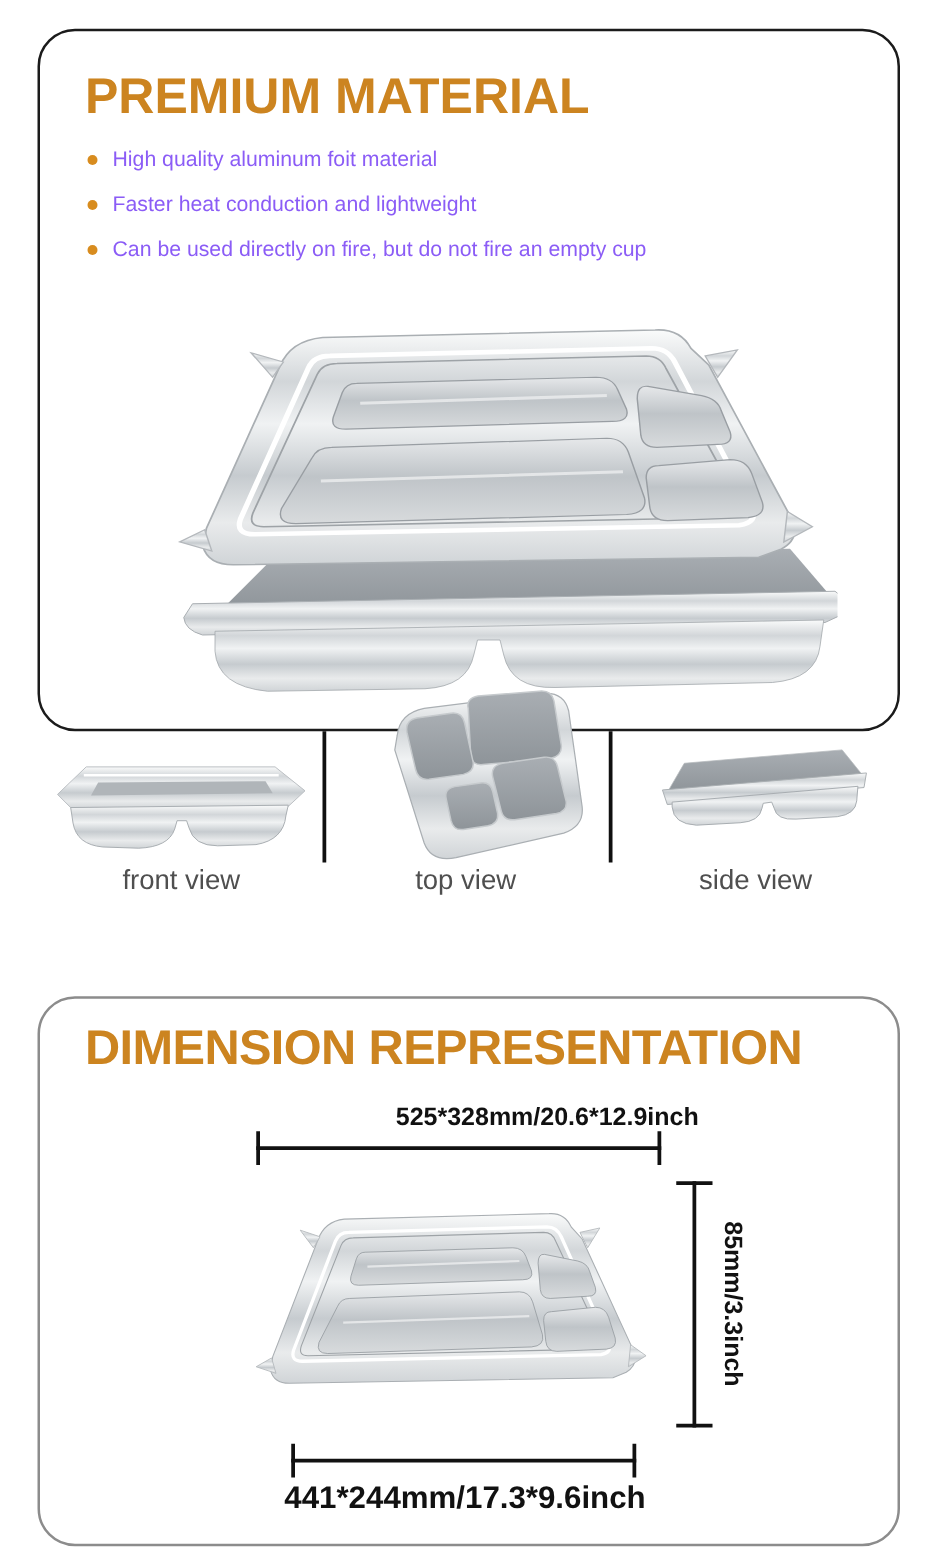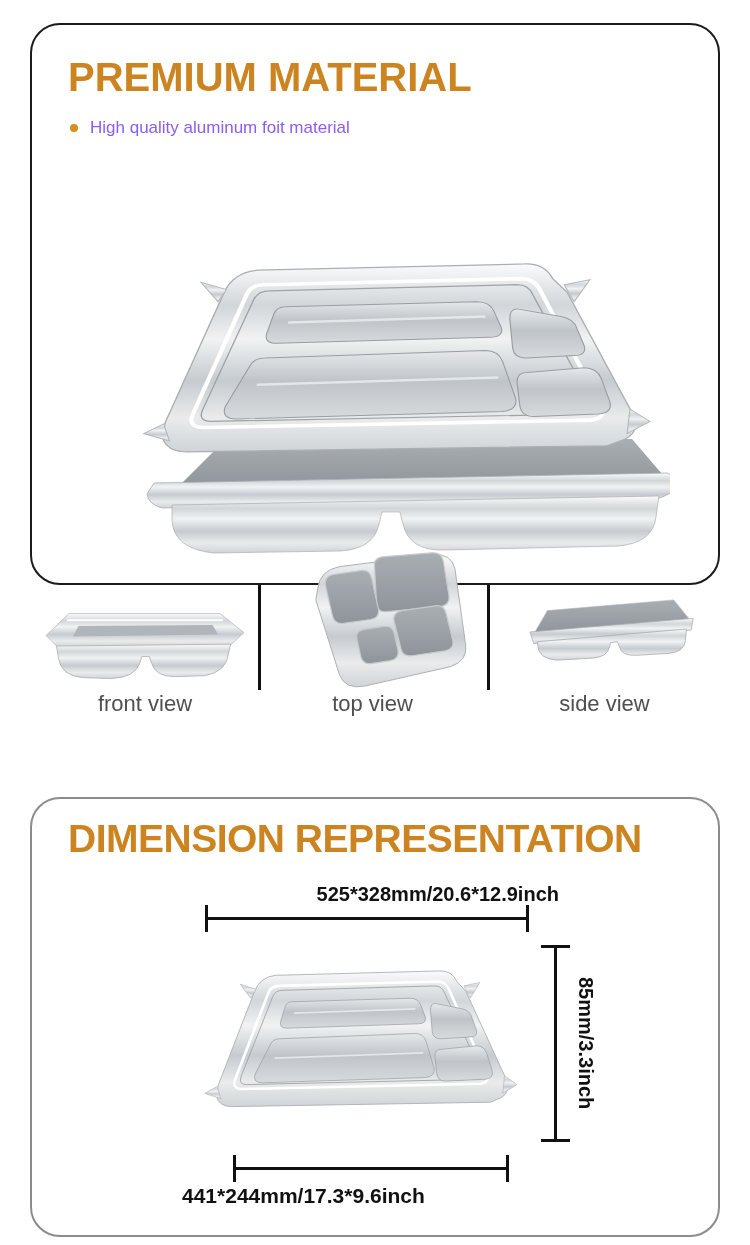--- a/index.html
+++ b/index.html
@@ -35,21 +35,21 @@
   #side-img{left:496px;top:568px;}
   .view-label{
     position:absolute;top:666px;font-size:22px;color:#4f4f4f;text-align:center;white-space:nowrap;
   }
   #front-label{left:0;width:226px;}
   #top-label{left:226px;width:229px;}
   #side-label{left:455px;width:235px;}
 
   .dim-label{position:absolute;font-size:20px;font-weight:700;color:#111;white-space:nowrap;}
   #dim-top-label{left:143px;top:84px;width:384px;text-align:right;}
-  #dim-bottom-label{left:150px;top:385px;width:380px;font-size:21px;}
+  #dim-bottom-label{left:150px;top:385px;width:380px;text-align:center;font-size:25px;}
 
   .h-line{position:absolute;height:3px;background:#111;}
   #dim-top-line{left:173px;top:118px;width:324px;}
   #dim-bottom-line{left:201px;top:368px;width:276px;}
   .h-line .tick{position:absolute;top:-12px;width:3px;height:27px;background:#111;}
   .tick-left{left:0;}
   .tick-right{right:0;}
 
   #dim-v-line{position:absolute;left:522px;top:146px;width:3px;height:197px;background:#111;}
   #dim-v-line .vtick{position:absolute;left:-13px;width:29px;height:3px;background:#111;}
@@ -104,20 +104,28 @@
 </svg>
 
 <section class="card" id="card1">
   <h1 class="section-title">PREMIUM MATERIAL</h1>
 
   <ul class="bullets">
     <li>
       <span class="dot"></span>
       <span>High quality aluminum foit material</span>
     </li>
+    <li>
+      <span class="dot"></span>
+      <span>Faster heat conduction and lightweight</span>
+    </li>
+    <li>
+      <span class="dot"></span>
+      <span>Can be used directly on fire, but do not fire an empty cup</span>
+    </li>
   </ul>
 
   <svg class="main-image" width="550" height="316" viewBox="0 0 550 316">
     <path d="M100,196 L512,190 L548,232 L56,240 Z" fill="url(#g-lid)"></path>
     <path d="M34,234 L548,224 Q560,231 553,243 L540,249 L42,259 Q28,255 27,245 Z" fill="url(#g-foil)" stroke="#a9aeb2" stroke-width="0.8"></path>
     <path d="M52,256 L539,247 L536,268 Q533,294 498,297 L324,301 Q289,302 283,275 L280,263 L262,263 L259,275 Q254,300 220,302 L94,304 Q54,300 52,272 Z" fill="url(#g-foil)" stroke="#9fa4a8" stroke-width="0.6"></path>
     <use href="#tray4" transform="translate(18,4) scale(1.43,1.22)" width="360" height="185"></use>
   </svg>
 
   <span class="vdiv" id="vdiv1"></span>

